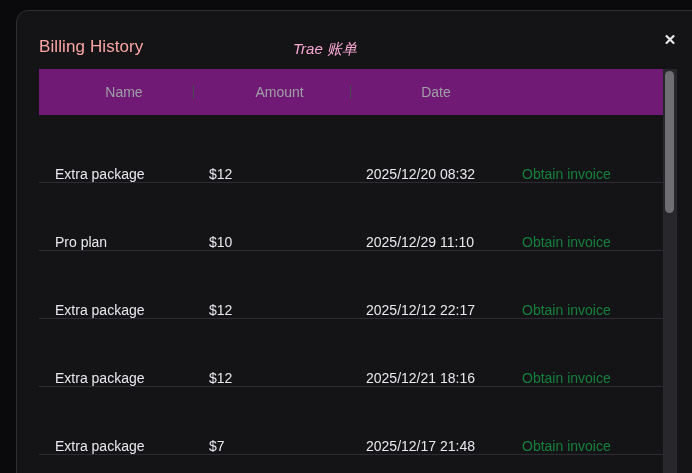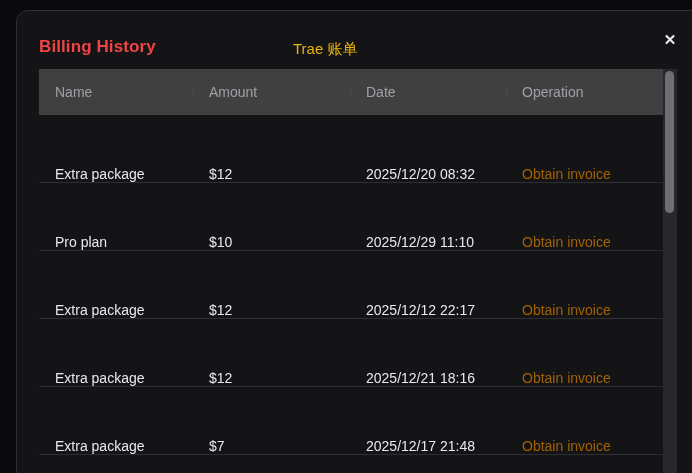--- a/index.html
+++ b/index.html
@@ -15,29 +15,30 @@
     left: 16px; top: 10px;
     width: 700px; height: 520px;
     background: #141417;
     border: 1px solid #2e2e33;
     border-radius: 12px;
   }
   .modal-title {
     position: absolute;
     left: 22px; top: 26px;
     font-size: 17px;
-    font-weight: 700;
-    color: #ef4444;
+    font-weight: 400;
+    color: #fca5a5;
     letter-spacing: 0.1px;
   }
   .modal-subtitle {
     position: absolute;
     left: 276px; top: 29px;
     font-size: 15px;
-    color: #eab308;
+    color: #f9a8d4;
+    font-style: italic;
   }
   .close-btn {
     position: absolute;
     left: 640px; top: 16px;
     width: 26px; height: 26px;
     background: transparent;
     border: none;
     color: #e8e9ec;
     font-size: 15px;
     font-weight: 700;
@@ -48,22 +49,23 @@
   }
   .table-wrap {
     position: absolute;
     left: 22px; top: 58px;
     width: 638px; height: 460px;
   }
   .thead {
     display: flex;
     height: 46px;
     width: 624px;
-    background: #404040;
+    background: #701a75;
     align-items: center;
+    text-align: center;
   }
   .th {
     position: relative;
     padding-left: 16px;
     font-size: 14px;
     color: #9ea0a6;
   }
   .th:not(:first-child)::before {
     content: "";
     position: absolute;
@@ -84,21 +86,21 @@
     border-bottom: 1px solid #2d2e33;
   }
   .td {
     padding-left: 16px;
     font-size: 14px;
     color: #e8e9ec;
     white-space: nowrap;
     overflow: hidden;
   }
   .invoice-link {
-    color: #a16207;
+    color: #15803d;
     text-decoration: underline;
     text-underline-offset: 3px;
     cursor: pointer;
   }
   .scrollbar {
     position: absolute;
     left: 624px; top: 0;
     width: 14px; height: 460px;
     background: #28282c;
   }
@@ -116,21 +118,20 @@
 <div class="modal">
   <div class="modal-title">Billing History</div>
   <div class="modal-subtitle">Trae 账单</div>
   <button class="close-btn"><span>✕</span></button>
 
   <div class="table-wrap">
     <div class="thead" id="thead">
         <div class="th col-0">Name</div>
         <div class="th col-1">Amount</div>
         <div class="th col-2">Date</div>
-        <div class="th col-3">Operation</div>
       </div>
     <div class="tbody" id="tbody">
         <div class="tr">
           <div class="td col-0">Extra package</div>
           <div class="td col-1">$12</div>
           <div class="td col-2">2025/12/20 08:32</div>
           <div class="td col-3"><span class="invoice-link">Obtain invoice</span></div>
         </div>
         <div class="tr">
           <div class="td col-0">Pro plan</div>

